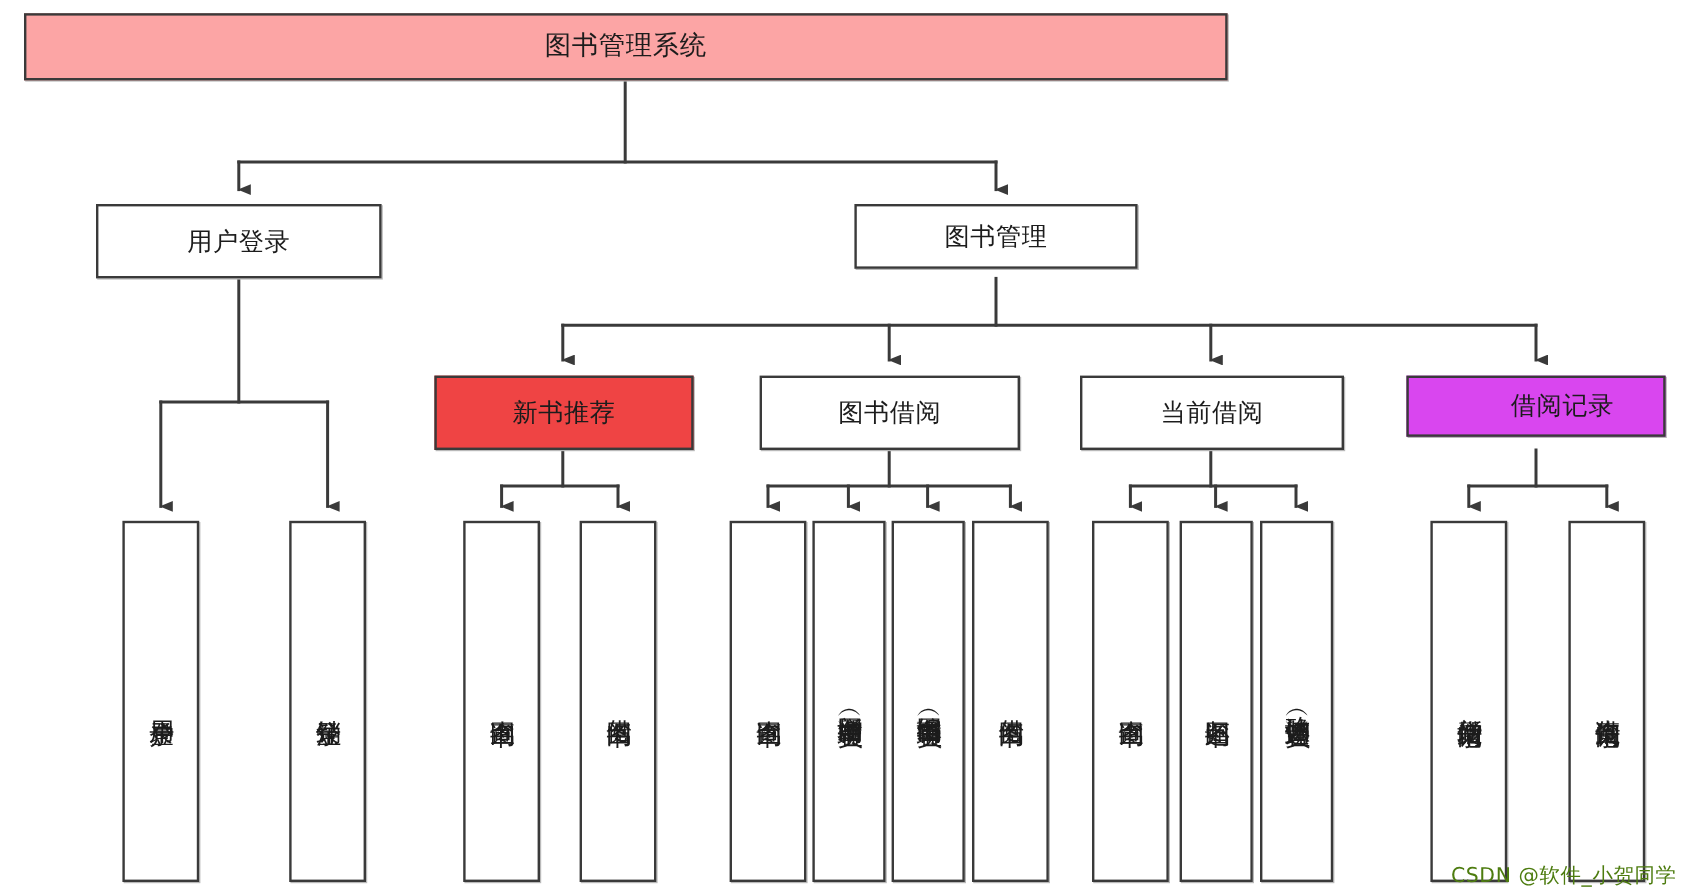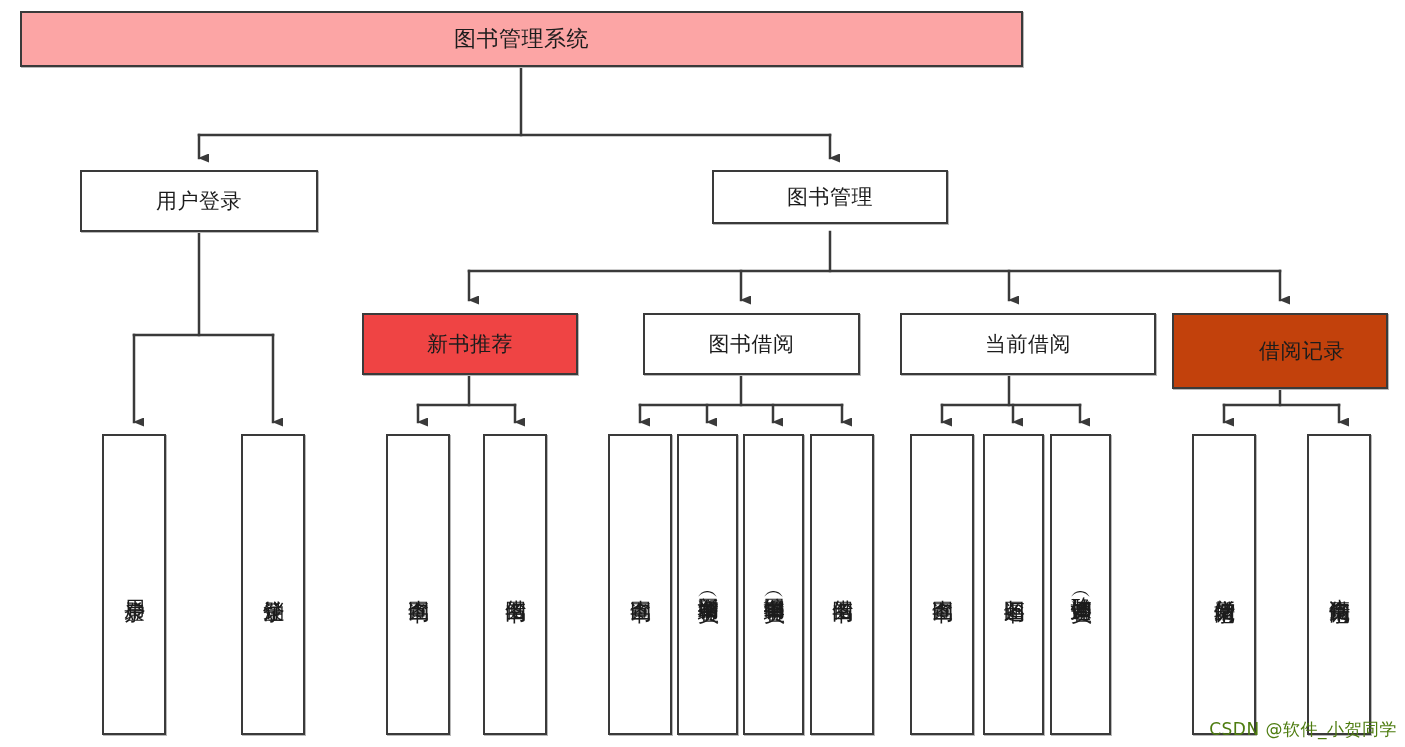--- a/index.html
+++ b/index.html
@@ -134,27 +134,27 @@
   <div class="node level1" style="left: 80px; top: 170px; width: 238px; height: 62px; border-color: rgb(58, 58, 58); background: rgb(255, 255, 255); color: rgb(28, 28, 28);">
     <span class="node-label">用户登录</span>
   </div>
   <div class="node level1" style="left: 712px; top: 170px; width: 236px; height: 54px; border-color: rgb(58, 58, 58); background: rgb(255, 255, 255); color: rgb(28, 28, 28);">
     <span class="node-label">图书管理</span>
   </div>
 
   <div class="node level2" style="left: 362px; top: 313px; width: 216px; height: 62px; border-color: rgb(58, 58, 58); background: #ef4444; color: rgb(28, 28, 28);">
     <span class="node-label">新书推荐</span>
   </div>
-  <div class="node level2" style="left: 633px; top: 313px; width: 217px; height: 62px; border-color: rgb(58, 58, 58); background: rgb(255, 255, 255); color: rgb(28, 28, 28); margin-left: 10px;">
+  <div class="node level2" style="left: 633px; top: 313px; width: 217px; height: 62px; border-color: rgb(58, 58, 58); background: rgb(255, 255, 255); color: rgb(28, 28, 28);">
     <span class="node-label">图书借阅</span>
   </div>
-  <div class="node level2" style="left: 900px; top: 313px; width: 256px; height: 62px; border-color: rgb(58, 58, 58); background: rgb(255, 255, 255); color: rgb(28, 28, 28);">
+  <div class="node level2" style="left: 900px; top: 313px; width: 220px; height: 62px; border-color: rgb(58, 58, 58); background: rgb(255, 255, 255); color: rgb(28, 28, 28);">
     <span class="node-label">当前借阅</span>
   </div>
-  <div class="node level2" style="left: 1172px; top: 313px; width: 216px; height: 76px; border-color: rgb(58, 58, 58); background: #c2410c; color: rgb(28, 28, 28); padding-left: 44px;">
+  <div class="node level2" style="left: 1172px; top: 313px; width: 216px; height: 51px; border-color: rgb(58, 58, 58); background: #d946ef; color: rgb(28, 28, 28); padding-left: 44px;">
     <span class="node-label">借阅记录</span>
   </div>
 
   <div class="node leaf" style="left: 102px; top: 434px; width: 64px; height: 301px; border-color: rgb(58, 58, 58); background: rgb(255, 255, 255); color: rgb(28, 28, 28);">
     <span class="node-label">用户登录</span>
   </div>
   <div class="node leaf" style="left: 241px; top: 434px; width: 64px; height: 301px; border-color: rgb(58, 58, 58); background: rgb(255, 255, 255); color: rgb(28, 28, 28);">
     <span class="node-label">注销登录</span>
   </div>
   <div class="node leaf" style="left: 386px; top: 434px; width: 64px; height: 301px; border-color: rgb(58, 58, 58); background: rgb(255, 255, 255); color: rgb(28, 28, 28);">

